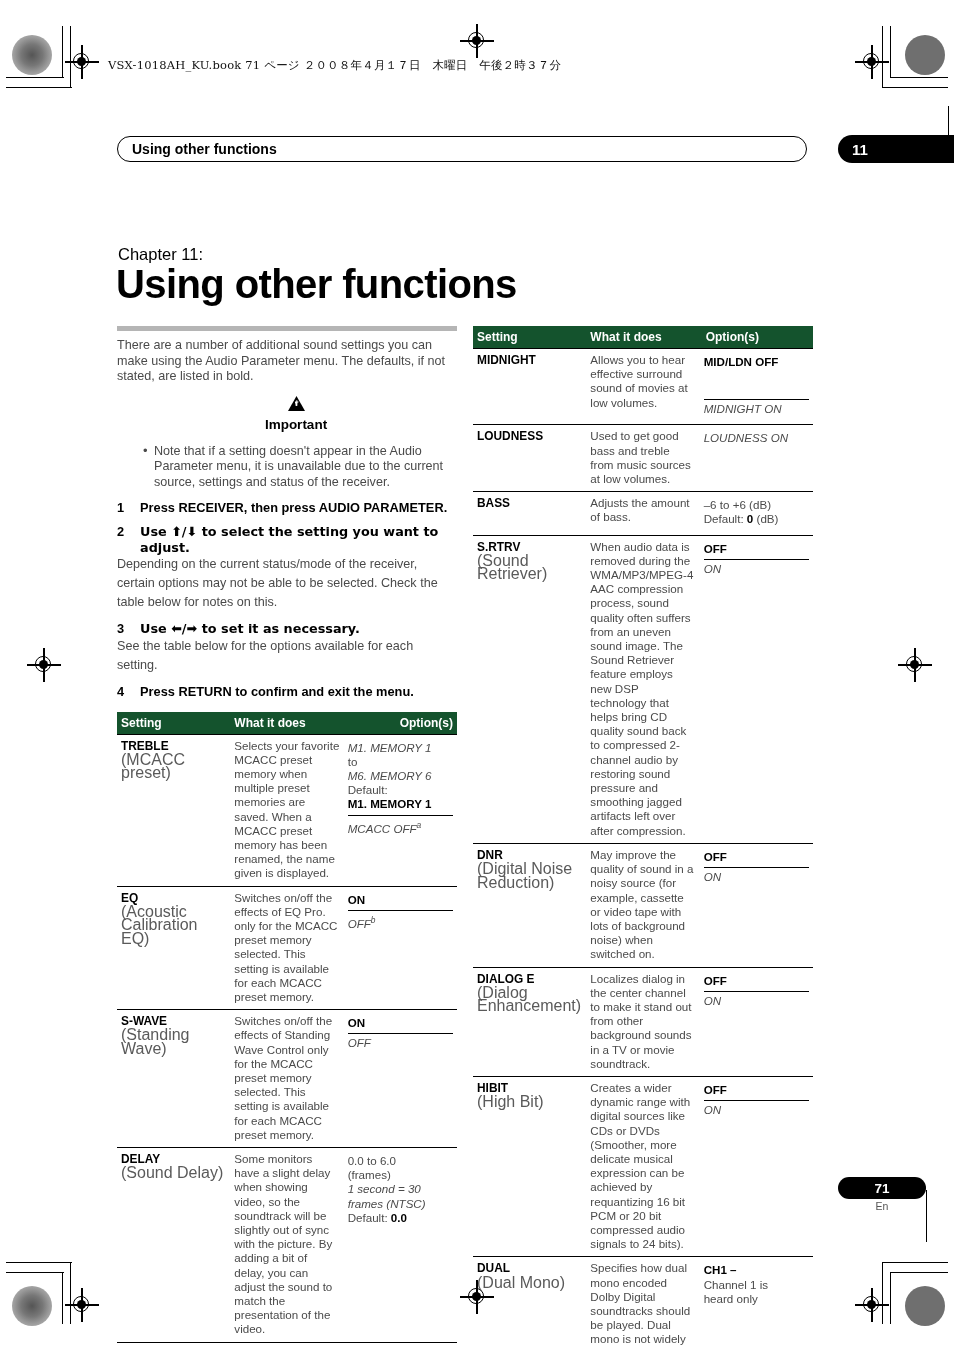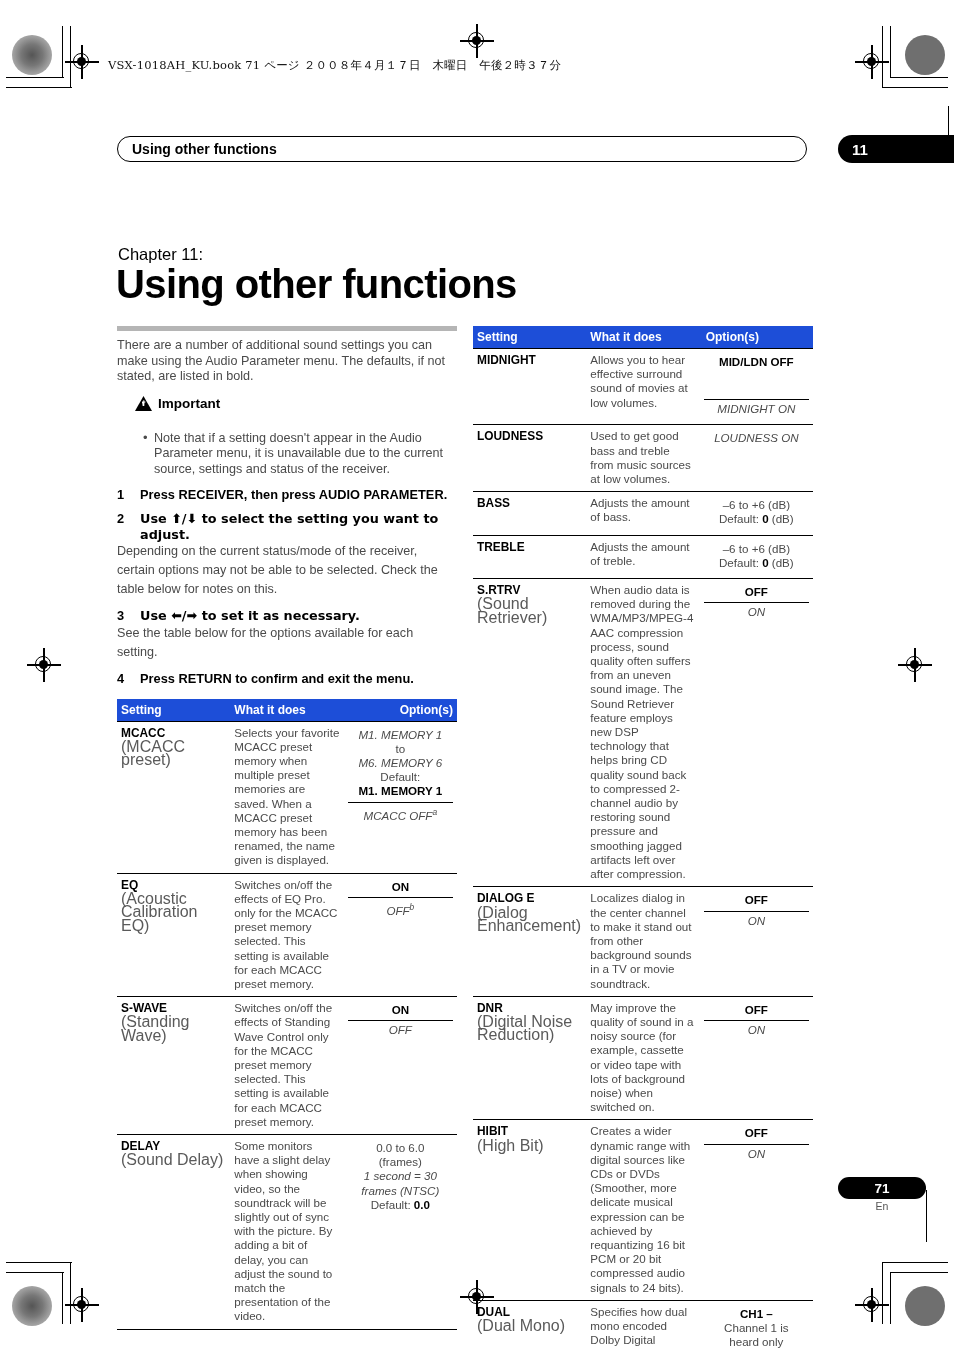--- a/index.html
+++ b/index.html
@@ -44,50 +44,50 @@
   
   .col{position:absolute;width:340px;}
   .col-left{left:117px;top:326px;}
   .col-right{left:473px;top:326px;}
 
   .rule{height:5px;background:#b5b5b5;margin-bottom:7px;}
   h2.sec{font-size:18.5px;font-weight:bold;margin:0 0 3px 0;color:#000;letter-spacing:-.2px;}
   p.body{font-size:12.6px;line-height:15.6px;margin:0 0 11px 0;color:#4a4a4a;}
 
   .important-wrap{margin:4px 0 6px 18px;}
-  .important-head{display:flex;align-items:center;gap:6px;margin-bottom:20px;}
+  .important-head{display:flex;align-items:center;gap:6px;margin-bottom:12px;flex-direction:column;}
   .tri{width:17px;height:15px;position:relative;}
   .tri svg{display:block;}
   .important-head .lbl{font-size:13.5px;font-weight:bold;color:#000;}
   ul.bullets{margin:6px;padding-left:13px;list-style:none;}
   ul.bullets li{font-size:12.6px;line-height:15.6px;color:#4a4a4a;position:relative;}
   ul.bullets li:before{content:"\2022";position:absolute;left:-11px;top:-1px;color:#4a4a4a;font-size:13px;}
 
   .step{margin-top:9px;}
   .step .hd{display:flex;font-size:12.8px;font-weight:bold;color:#000;line-height:15.6px;}
   .step .hd .n{width:23px;flex:0 0 23px;}
   .step .sub{font-size:12.6px;line-height:19px;color:#4a4a4a;margin-top:0px;}
   .arr{font-family:"DejaVu Sans", sans-serif;font-weight:bold;}
 
   
   table.opt{width:340px;border-collapse:collapse;table-layout:fixed;margin-top:12px;}
   table.opt thead th{
-    background:#1d4ed8;color:#fff;font-size:12px;font-weight:bold;
+    background:#14532d;color:#fff;font-size:12px;font-weight:bold;
     text-align:left;padding:4px 6px 4px 4px;
   }
   table.opt tbody td{
     vertical-align:top;padding:4px 4px 5px 4px;
     font-size:11.6px;line-height:14.2px;color:#4a4a4a;
     border-top:1.4px solid #000;
   }
   td.c-set{width:68px;color:#000;}
   td.c-set .name{font-weight:bold;color:#000;display:block;font-size:11.9px;}
   td.c-set .paren{display:block;color:#5a5a5a;font-size:16px;line-height:13.4px;}
   td.c-what{width:176px;}
-  td.c-opt{width:96px;text-align:center;padding-left:5px;padding-right:2px;}
+  td.c-opt{width:96px;padding-left:5px;padding-right:2px;}
 
   .o-blk{padding:2px 0 3px 0;}
   .o-blk + .o-blk{border-top:1.1px solid #000;}
   .o-bold{font-weight:bold;color:#000;}
   .o-ital{font-style:italic;}
   .o-plain{color:#4a4a4a;}
   .o-line{display:block;}
   sup{font-size:8.4px;vertical-align:super;}
 
   
@@ -244,21 +244,21 @@
     <thead>
       <tr>
         <th>Setting</th>
         <th>What it does</th>
         <th style="text-align:right;padding-right:4px;">Option(s)</th>
       </tr>
     </thead>
     <tbody>
         <tr>
           <td class="c-set">
-            <span class="name">MCACC</span>
+            <span class="name">TREBLE</span>
             <span class="paren">(MCACC preset)</span>
           </td>
           <td class="c-what">Selects your favorite MCACC preset memory when multiple preset memories are saved. When a MCACC preset memory has been renamed, the name given is displayed.</td>
           <td class="c-opt">
             <div class="o-blk">
               <span class="o-line o-ital o-plain">M1. MEMORY 1</span>
               <span class="o-line o-plain">to</span>
               <span class="o-line o-ital o-plain">M6. MEMORY 6</span>
               <span class="o-line o-plain">Default:</span>
               <span class="o-line o-bold">M1. MEMORY 1</span>
@@ -360,66 +360,54 @@
           <td class="c-what">Adjusts the amount of bass.</td>
           <td class="c-opt">
             <div class="o-blk">
               <span class="o-line o-plain">–6 to +6 (dB)</span>
               <span class="o-line o-plain">Default: <b style="color:#000">0</b> (dB)</span>
             </div>
           </td>
         </tr>
         <tr>
           <td class="c-set">
-            <span class="name">TREBLE</span>
-          </td>
-          <td class="c-what">Adjusts the amount of treble.</td>
-          <td class="c-opt">
-            <div class="o-blk">
-              <span class="o-line o-plain">–6 to +6 (dB)</span>
-              <span class="o-line o-plain">Default: <b style="color:#000">0</b> (dB)</span>
-            </div>
-          </td>
-        </tr>
-        <tr>
-          <td class="c-set">
             <span class="name">S.RTRV</span>
             <span class="paren">(Sound Retriever)</span>
           </td>
           <td class="c-what">When audio data is removed during the WMA/MP3/MPEG-4 AAC compression process, sound quality often suffers from an uneven sound image. The Sound Retriever feature employs new DSP technology that helps bring CD quality sound back to compressed 2-channel audio by restoring sound pressure and smoothing jagged artifacts left over after compression.</td>
           <td class="c-opt">
             <div class="o-blk">
               <span class="o-line o-bold">OFF</span>
             </div>
             <div class="o-blk">
               <span class="o-line o-ital o-plain">ON</span>
             </div>
           </td>
         </tr>
         <tr>
           <td class="c-set">
+            <span class="name">DNR</span>
+            <span class="paren">(Digital Noise Reduction)</span>
+          </td>
+          <td class="c-what">May improve the quality of sound in a noisy source (for example, cassette or video tape with lots of background noise) when switched on.</td>
+          <td class="c-opt">
+            <div class="o-blk">
+              <span class="o-line o-bold">OFF</span>
+            </div>
+            <div class="o-blk">
+              <span class="o-line o-ital o-plain">ON</span>
+            </div>
+          </td>
+        </tr>
+        <tr>
+          <td class="c-set">
             <span class="name">DIALOG E</span>
             <span class="paren">(Dialog Enhancement)</span>
           </td>
           <td class="c-what">Localizes dialog in the center channel to make it stand out from other background sounds in a TV or movie soundtrack.</td>
-          <td class="c-opt">
-            <div class="o-blk">
-              <span class="o-line o-bold">OFF</span>
-            </div>
-            <div class="o-blk">
-              <span class="o-line o-ital o-plain">ON</span>
-            </div>
-          </td>
-        </tr>
-        <tr>
-          <td class="c-set">
-            <span class="name">DNR</span>
-            <span class="paren">(Digital Noise Reduction)</span>
-          </td>
-          <td class="c-what">May improve the quality of sound in a noisy source (for example, cassette or video tape with lots of background noise) when switched on.</td>
           <td class="c-opt">
             <div class="o-blk">
               <span class="o-line o-bold">OFF</span>
             </div>
             <div class="o-blk">
               <span class="o-line o-ital o-plain">ON</span>
             </div>
           </td>
         </tr>
         <tr>

